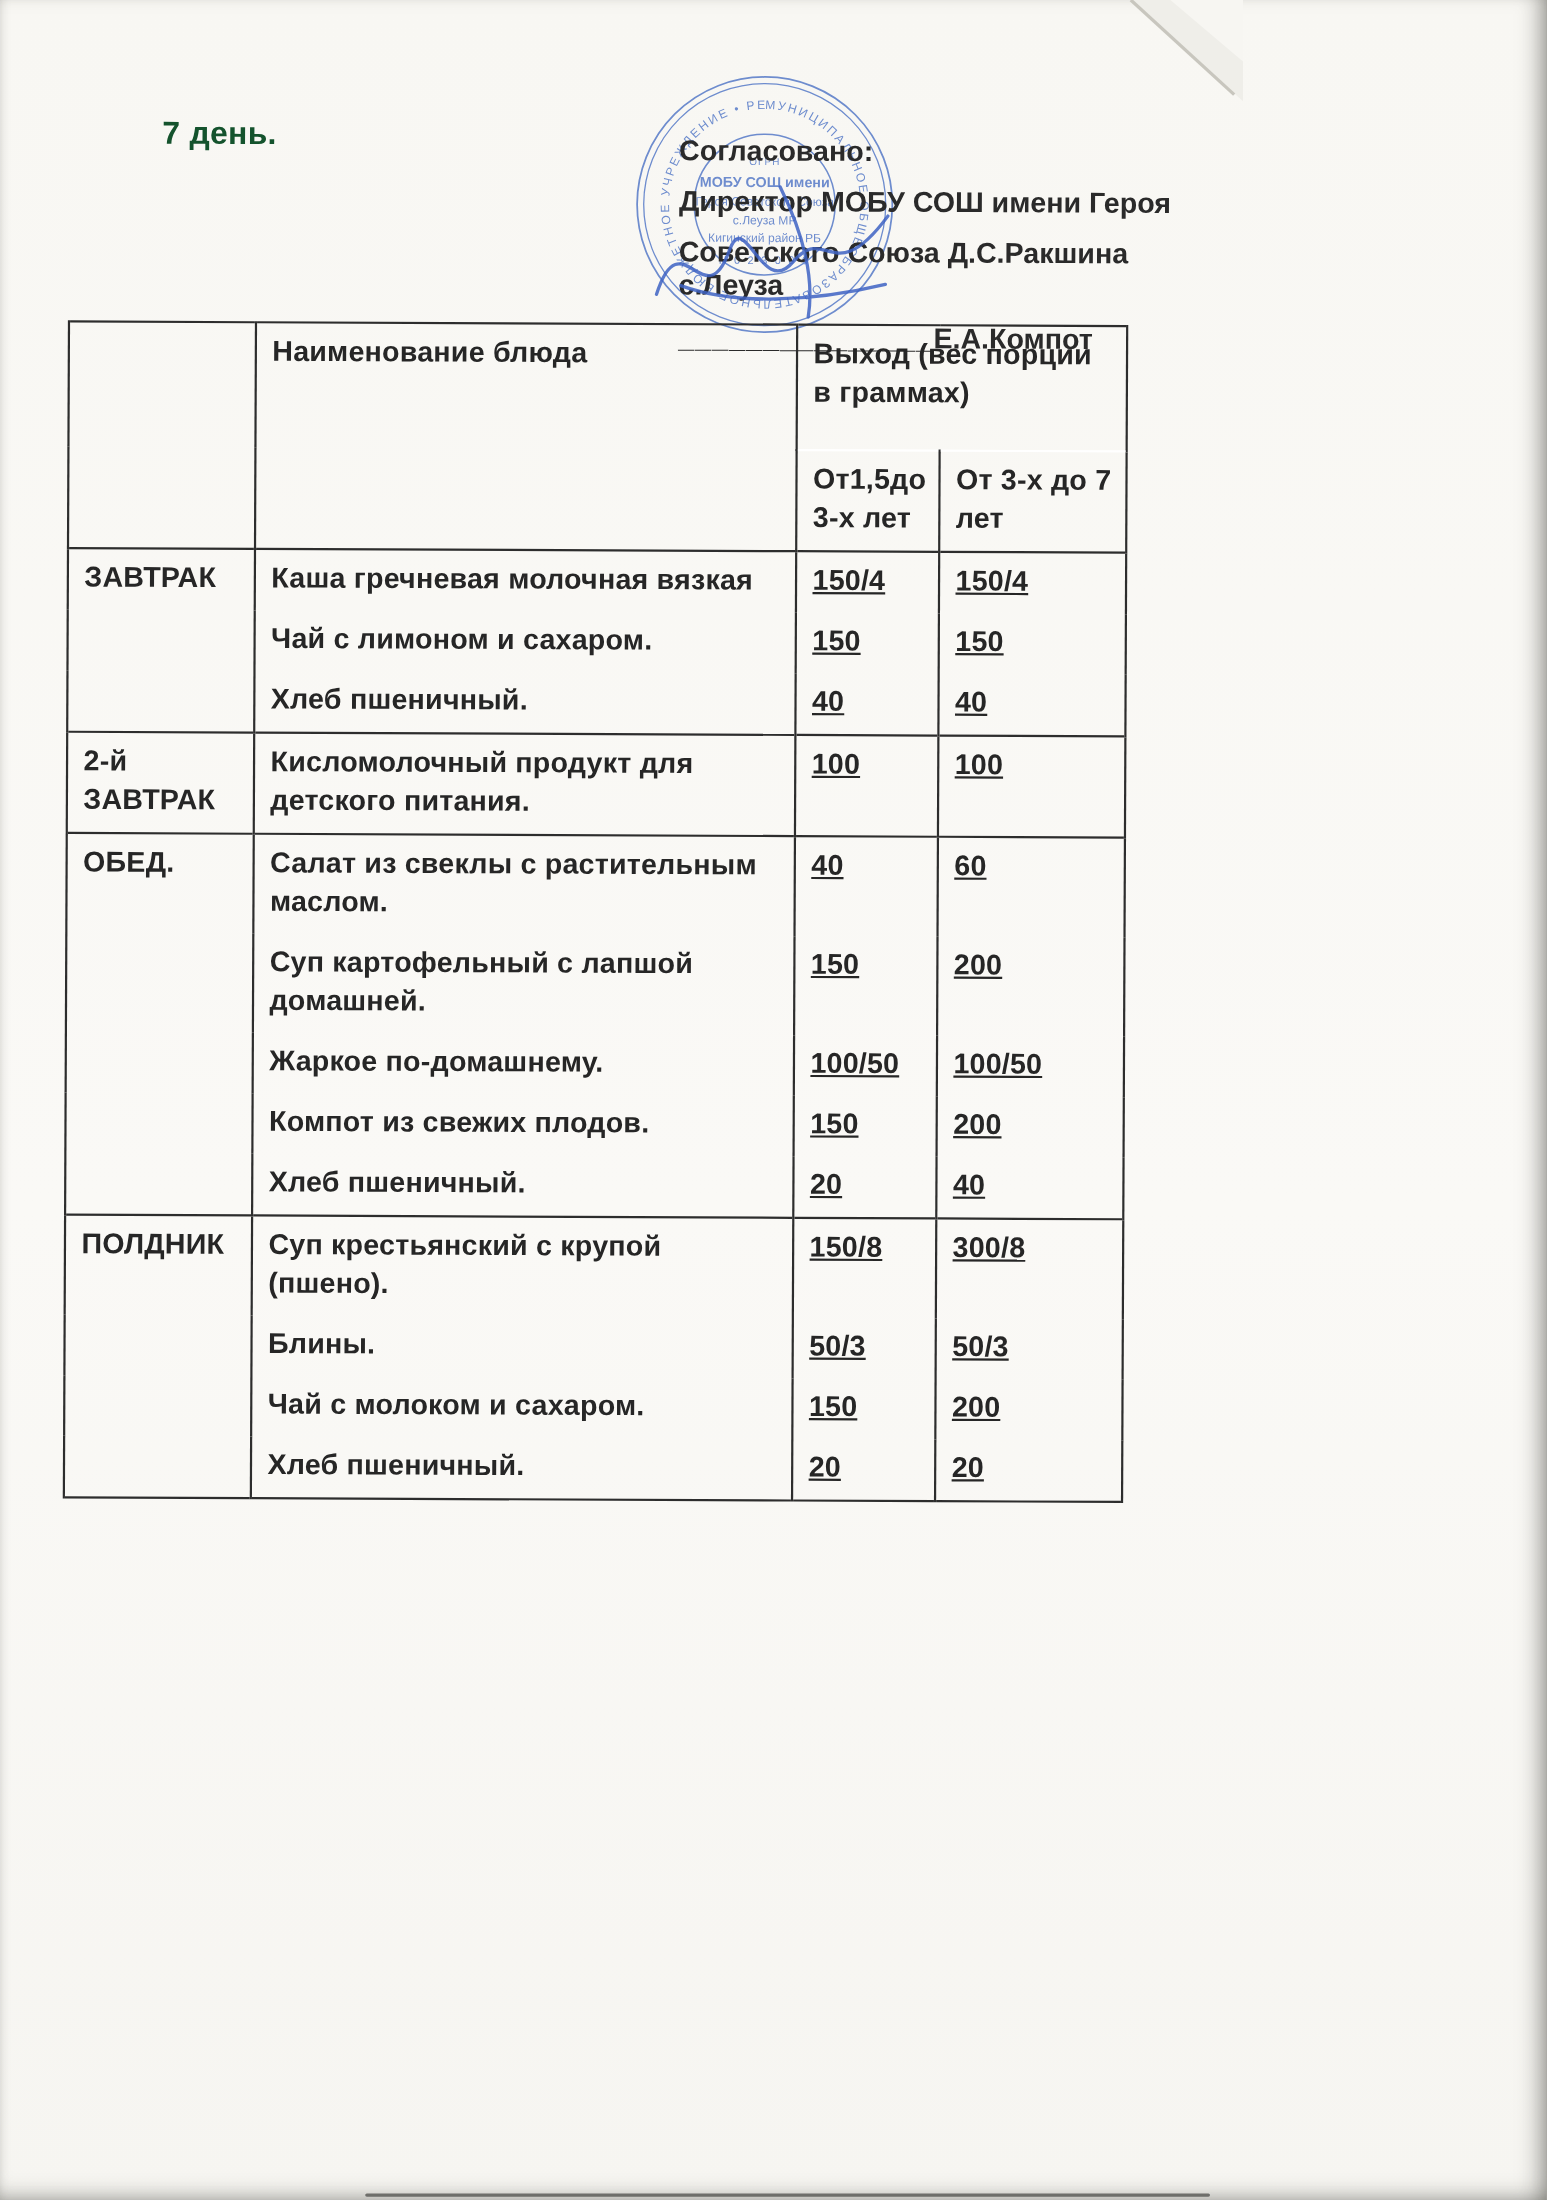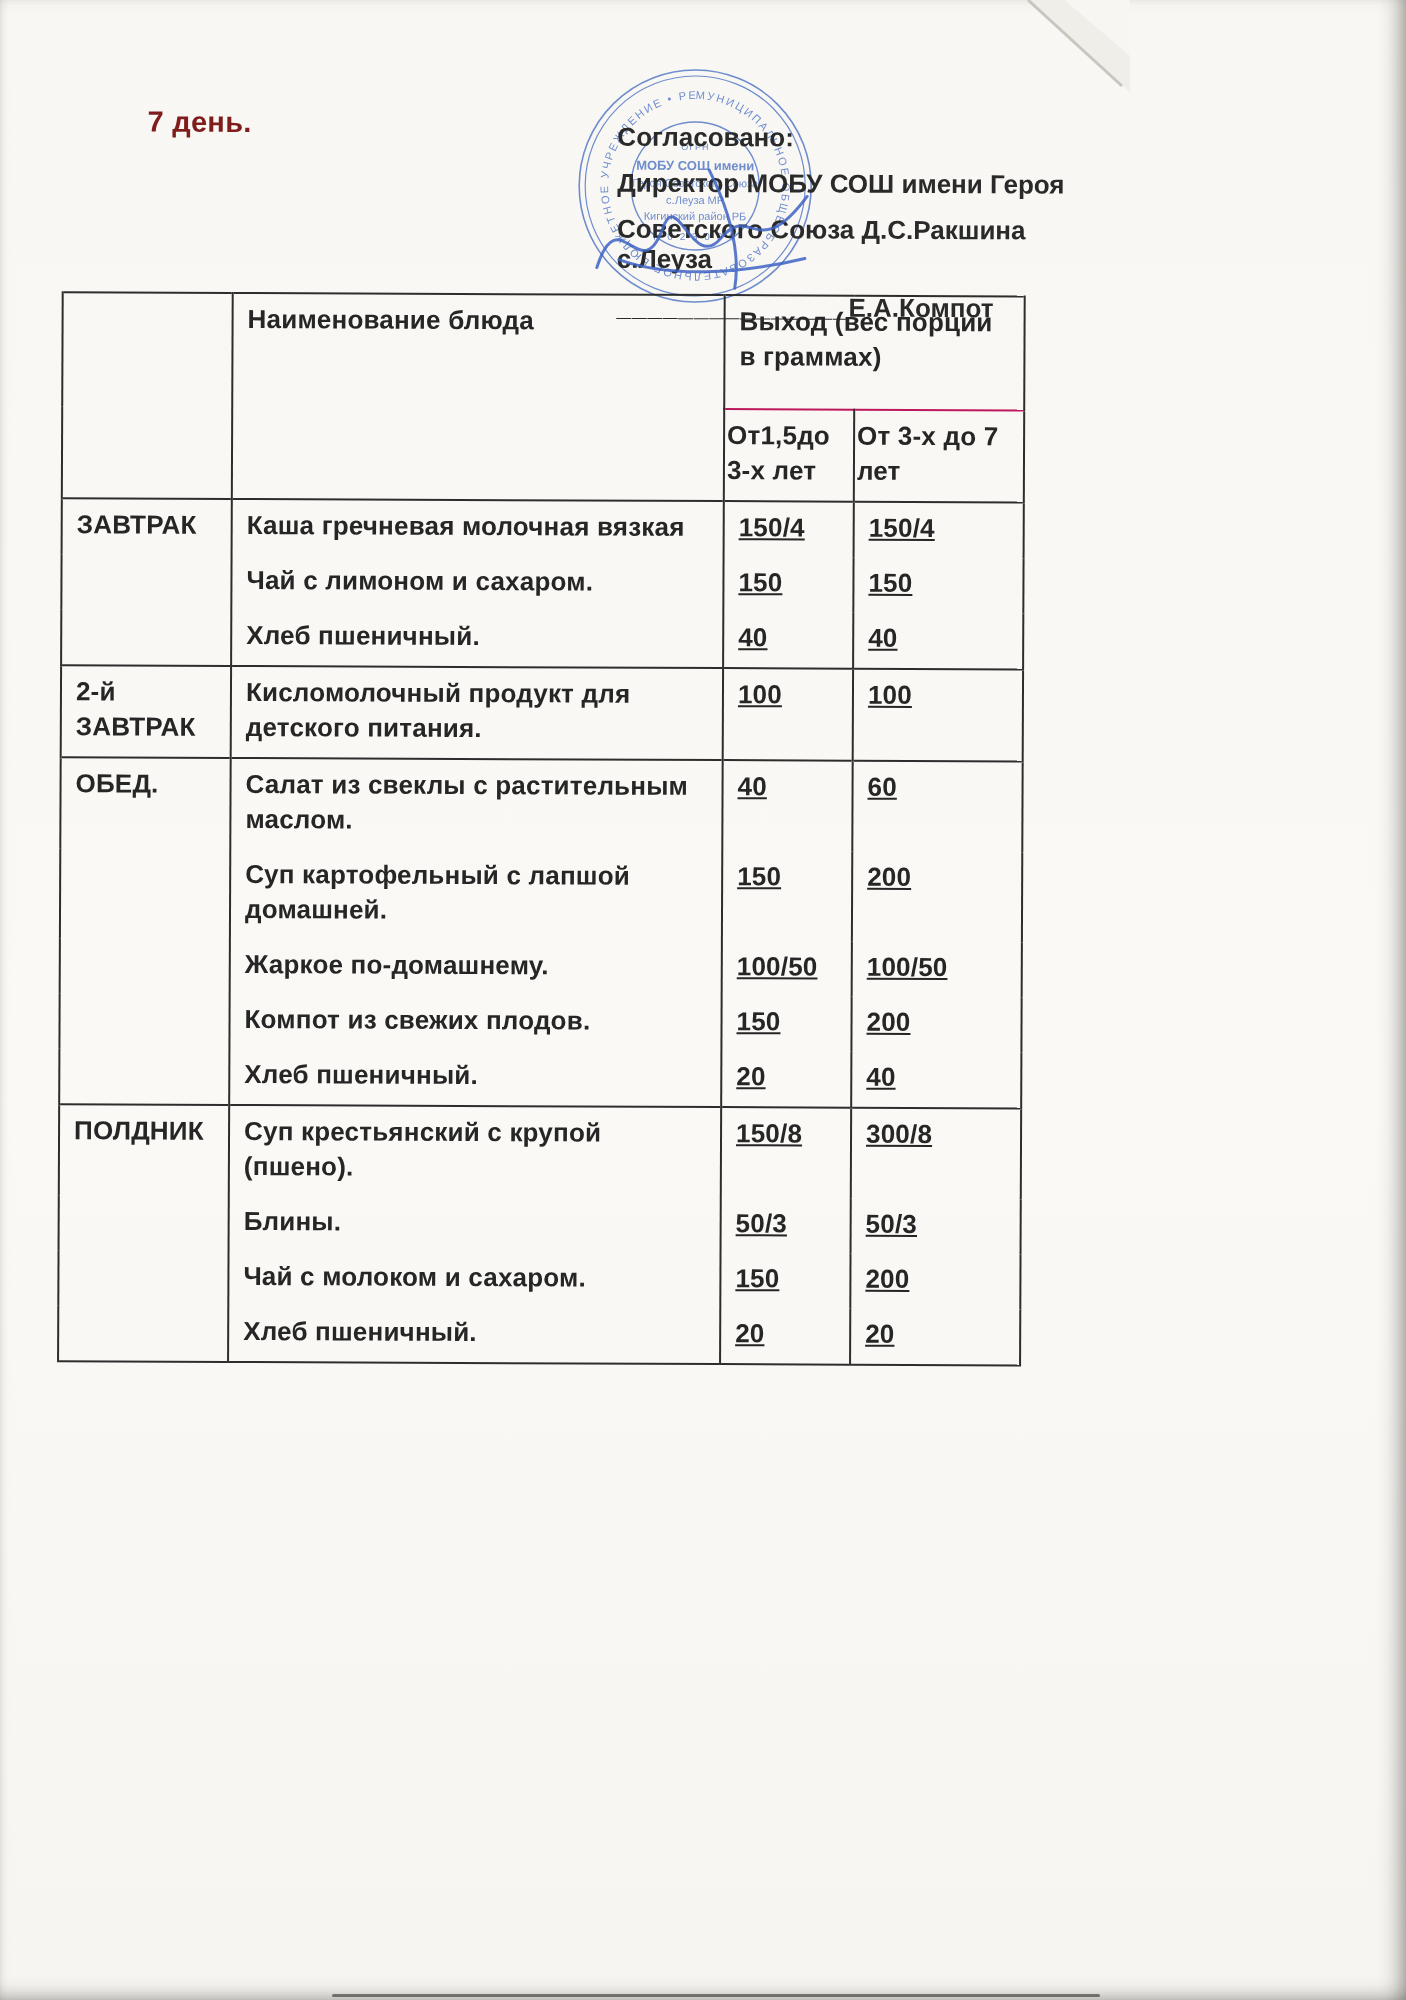--- a/index.html
+++ b/index.html
@@ -10,21 +10,21 @@
   }
   .paper {
     position:absolute; left:0; top:0; width:1406px; height:2000px;
     background:linear-gradient(180deg,#f8f7f3 0%, #faf9f6 55%, #f6f5f1 100%);
     box-shadow:inset -18px 0 22px -14px rgba(60,60,55,.55), inset 0 -14px 18px -10px rgba(60,60,55,.35), inset 4px 0 10px -6px rgba(90,90,85,.25);
   }
   .content { position:absolute; left:0; top:0; width:1406px; height:2000px; transform:rotate(0.25deg); transform-origin:700px 0; }
 
   .day-label {
     position:absolute; left:148px; top:108px;
-    font-size:29px; font-weight:700; color:#7f1d1d; letter-spacing:.3px;
+    font-size:29px; font-weight:700; color:#14532d; letter-spacing:.3px;
   }
 
   .approval {
     position:absolute; left:618px; top:122px; width:460px;
     font-size:26px; font-weight:700; color:#2a2a2a; line-height:30px;
   }
   .approval .ln { margin-bottom:16px; }
   .approval .ln2 { margin-bottom:18px; }
   .approval .sig-line { letter-spacing:1px; }
 
@@ -40,21 +40,21 @@
     border:2px solid #2d2d2d;
     font-size:26px; font-weight:700; color:#262626;
   }
   table.menu td {
     border-left:2px solid #2d2d2d; border-right:2px solid #2d2d2d;
     border-top:0; border-bottom:0;
     vertical-align:top; padding:8px 8px 12px 14px;
     line-height:35px; letter-spacing:.2px;
   }
   tr.h1 td { height:92px; }
-  tr.h2 td { border-top:2px solid #be185d; height:66px; padding-right:4px; padding-left:2px; }
+  tr.h2 td { border-top:2px solid #ffffff; height:66px; padding-right:4px; padding-left:14px; }
   tr.sec td { border-top:2px solid #2d2d2d; }
   td.meal { padding-left:12px; }
   td.val { padding-left:10px;text-decoration:underline; }
   td.gap-s { padding-bottom:12px; }
   td.gap-m { padding-bottom:32px; }
   td.gap-l { padding-bottom:68px; }
 
   .edge-bottom-line {
     position:absolute; left:332px; bottom:3px; width:768px; height:3px;
     background:rgba(45,45,42,.6); border-radius:2px;

